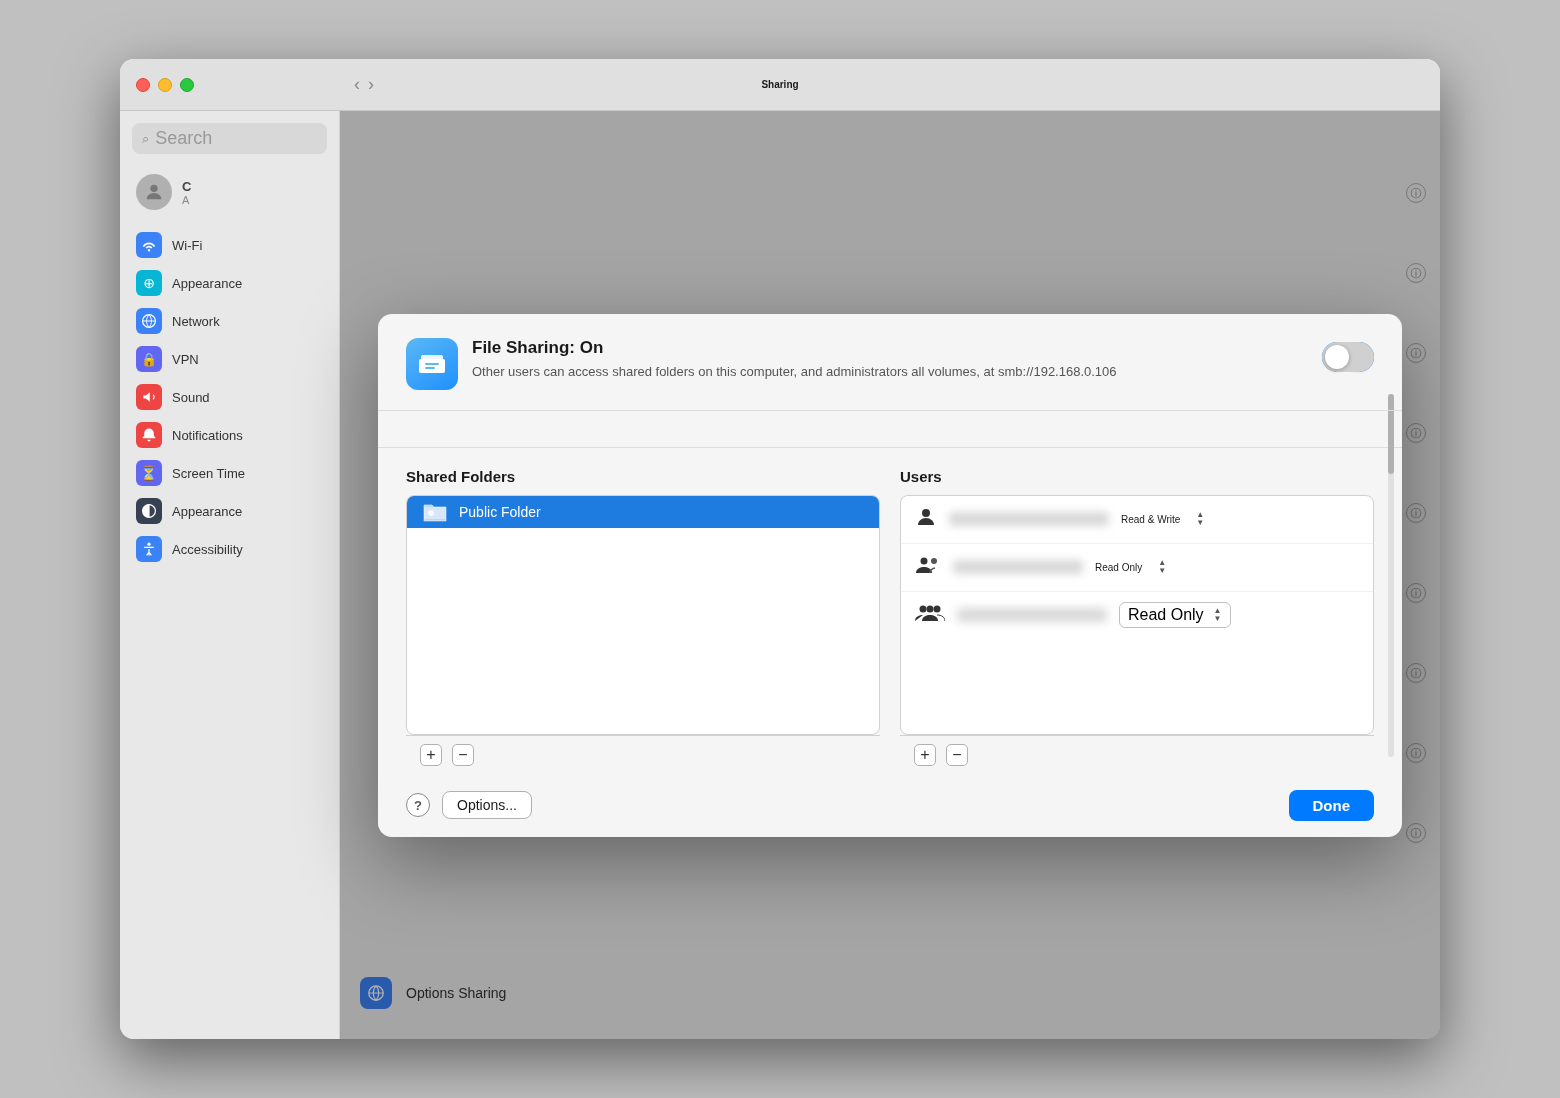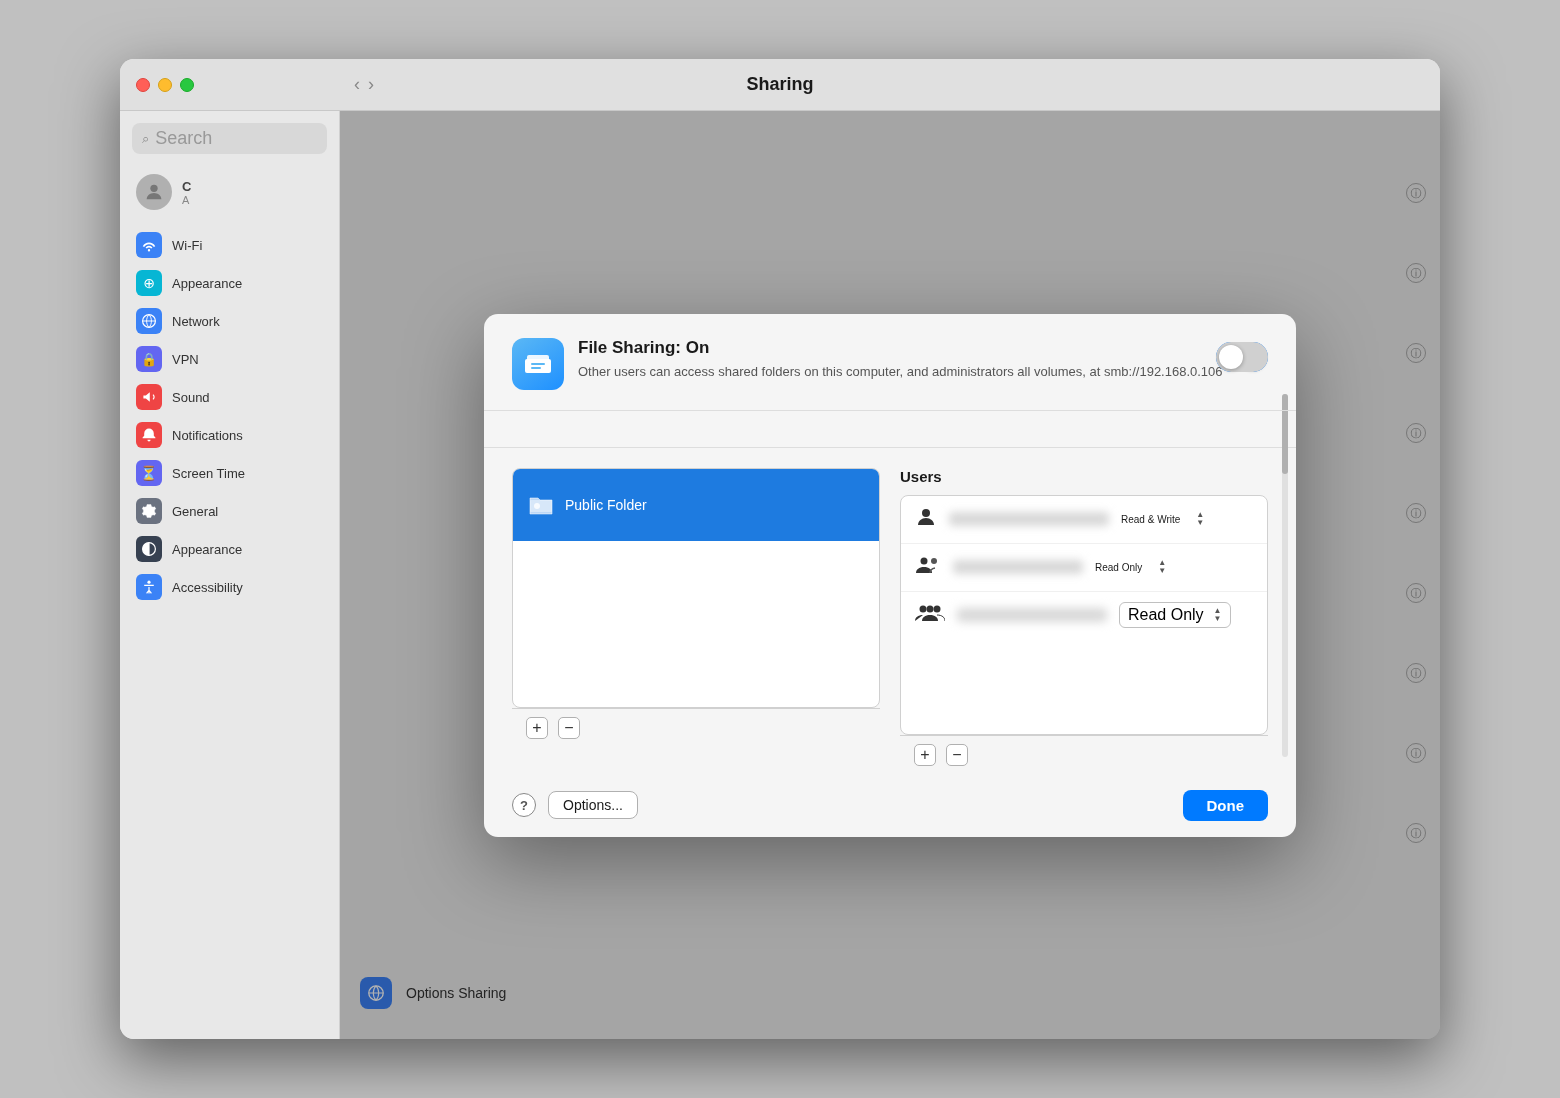--- a/index.html
+++ b/index.html
@@ -62,21 +62,21 @@
     .nav-arrow {
       font-size: 18px;
       color: #888;
       cursor: pointer;
     }
 
     .title-bar-title {
       position: absolute;
       left: 50%;
       transform: translateX(-50%);
-      font-size: 18px;
+      font-size: 10px;
       font-weight: 600;
       color: #1a1a1a;
     }
 
     
     .content-area {
       display: flex;
       height: calc(100% - 52px);
     }
 
@@ -190,21 +190,21 @@
       top: 0; left: 0; right: 0; bottom: 0;
       background: rgba(0,0,0,0.3);
       display: flex;
       align-items: center;
       justify-content: center;
       z-index: 100;
     }
 
     
     .modal {
-      width: 812px;
+      width: 1024px;
       background: #f5f5f5;
       border-radius: 14px;
       box-shadow: 0 24px 80px rgba(0,0,0,0.4);
       overflow: hidden;
       position: relative;
     }
 
     .modal-header {
       display: flex;
       align-items: flex-start;
@@ -312,21 +312,21 @@
       border: 1px solid #d0d0d0;
       border-radius: 8px;
       background: white;
       overflow: hidden;
       min-height: 240px;
     }
 
     .folder-item {
       display: flex;
       align-items: center;
-      padding: 22px 14px;
+      padding: 2px 14px;
       gap: 10px;
       cursor: pointer;
     }
 
     .folder-item.selected {
       background: #1e7be0;
     }
 
     .folder-icon {
       width: 28px;
@@ -591,29 +591,20 @@
         </div>
         <span>Notifications</span>
       </div>
 
 
       <div class="sidebar-item">
         <div class="sidebar-icon icon-indigo">⏳</div>
         <span>Screen Time</span>
       </div>
 
-      <div class="sidebar-item">
-        <div class="sidebar-icon icon-gray">
-          <svg viewBox="0 0 20 20" width="16" height="16" fill="white">
-              <path d="M10 13a3 3 0 100-6 3 3 0 000 6z"></path>
-              <path d="M17 10a7 7 0 00-.15-1.4l1.65-1.3-1.5-2.6-2 .67A7 7 0 0013 4.3L12.5 2h-5l-.5 2.3A7 7 0 005 5.37l-2-.67-1.5 2.6 1.65 1.3A7 7 0 003 10a7 7 0 00.15 1.4L1.5 12.7l1.5 2.6 2-.67A7 7 0 007 15.7l.5 2.3h5l.5-2.3A7 7 0 0015 14.63l2 .67 1.5-2.6-1.65-1.3A7 7 0 0017 10z" stroke="white" stroke-width="0.5"></path>
-            </svg>
-        </div>
-        <span>General</span>
-      </div>
 
       <div class="sidebar-item">
         <div class="sidebar-icon icon-dark">
           <svg viewBox="0 0 20 20" width="16" height="16" fill="white">
               <circle cx="10" cy="10" r="8" stroke="white" stroke-width="1.5" fill="none"></circle>
               <path d="M10 2v16" stroke="white" stroke-width="1.5"></path>
               <path d="M10 2a8 8 0 000 16" fill="white"></path>
             </svg>
         </div>
         <span>Appearance</span>
@@ -681,20 +672,21 @@
 
           <div class="disk-access-row">
             <div class="toggle-switch toggle-switch-off">
               <div class="toggle-knob"></div>
             </div>
           </div>
 
           <div class="folders-users-section">
 
             <div class="section-col">
+              <div class="section-header">Shared Folders</div>
               <div class="list-box">
                 <div class="folder-item selected">
                   <div class="folder-icon">
                     <svg viewBox="0 0 28 28" width="28" height="28">
                       <path d="M3 7h8l2 2h12v14H3z" fill="rgba(255,255,255,0.7)" stroke="rgba(255,255,255,0.5)" stroke-width="1"></path>
                       <rect x="3" y="9" width="22" height="12" rx="1" fill="rgba(255,255,255,0.4)"></rect>
                       <circle cx="10" cy="15" r="3" fill="rgba(255,255,255,0.8)"></circle>
                     </svg>
                   </div>
                   <span class="folder-name">Public Folder</span>

